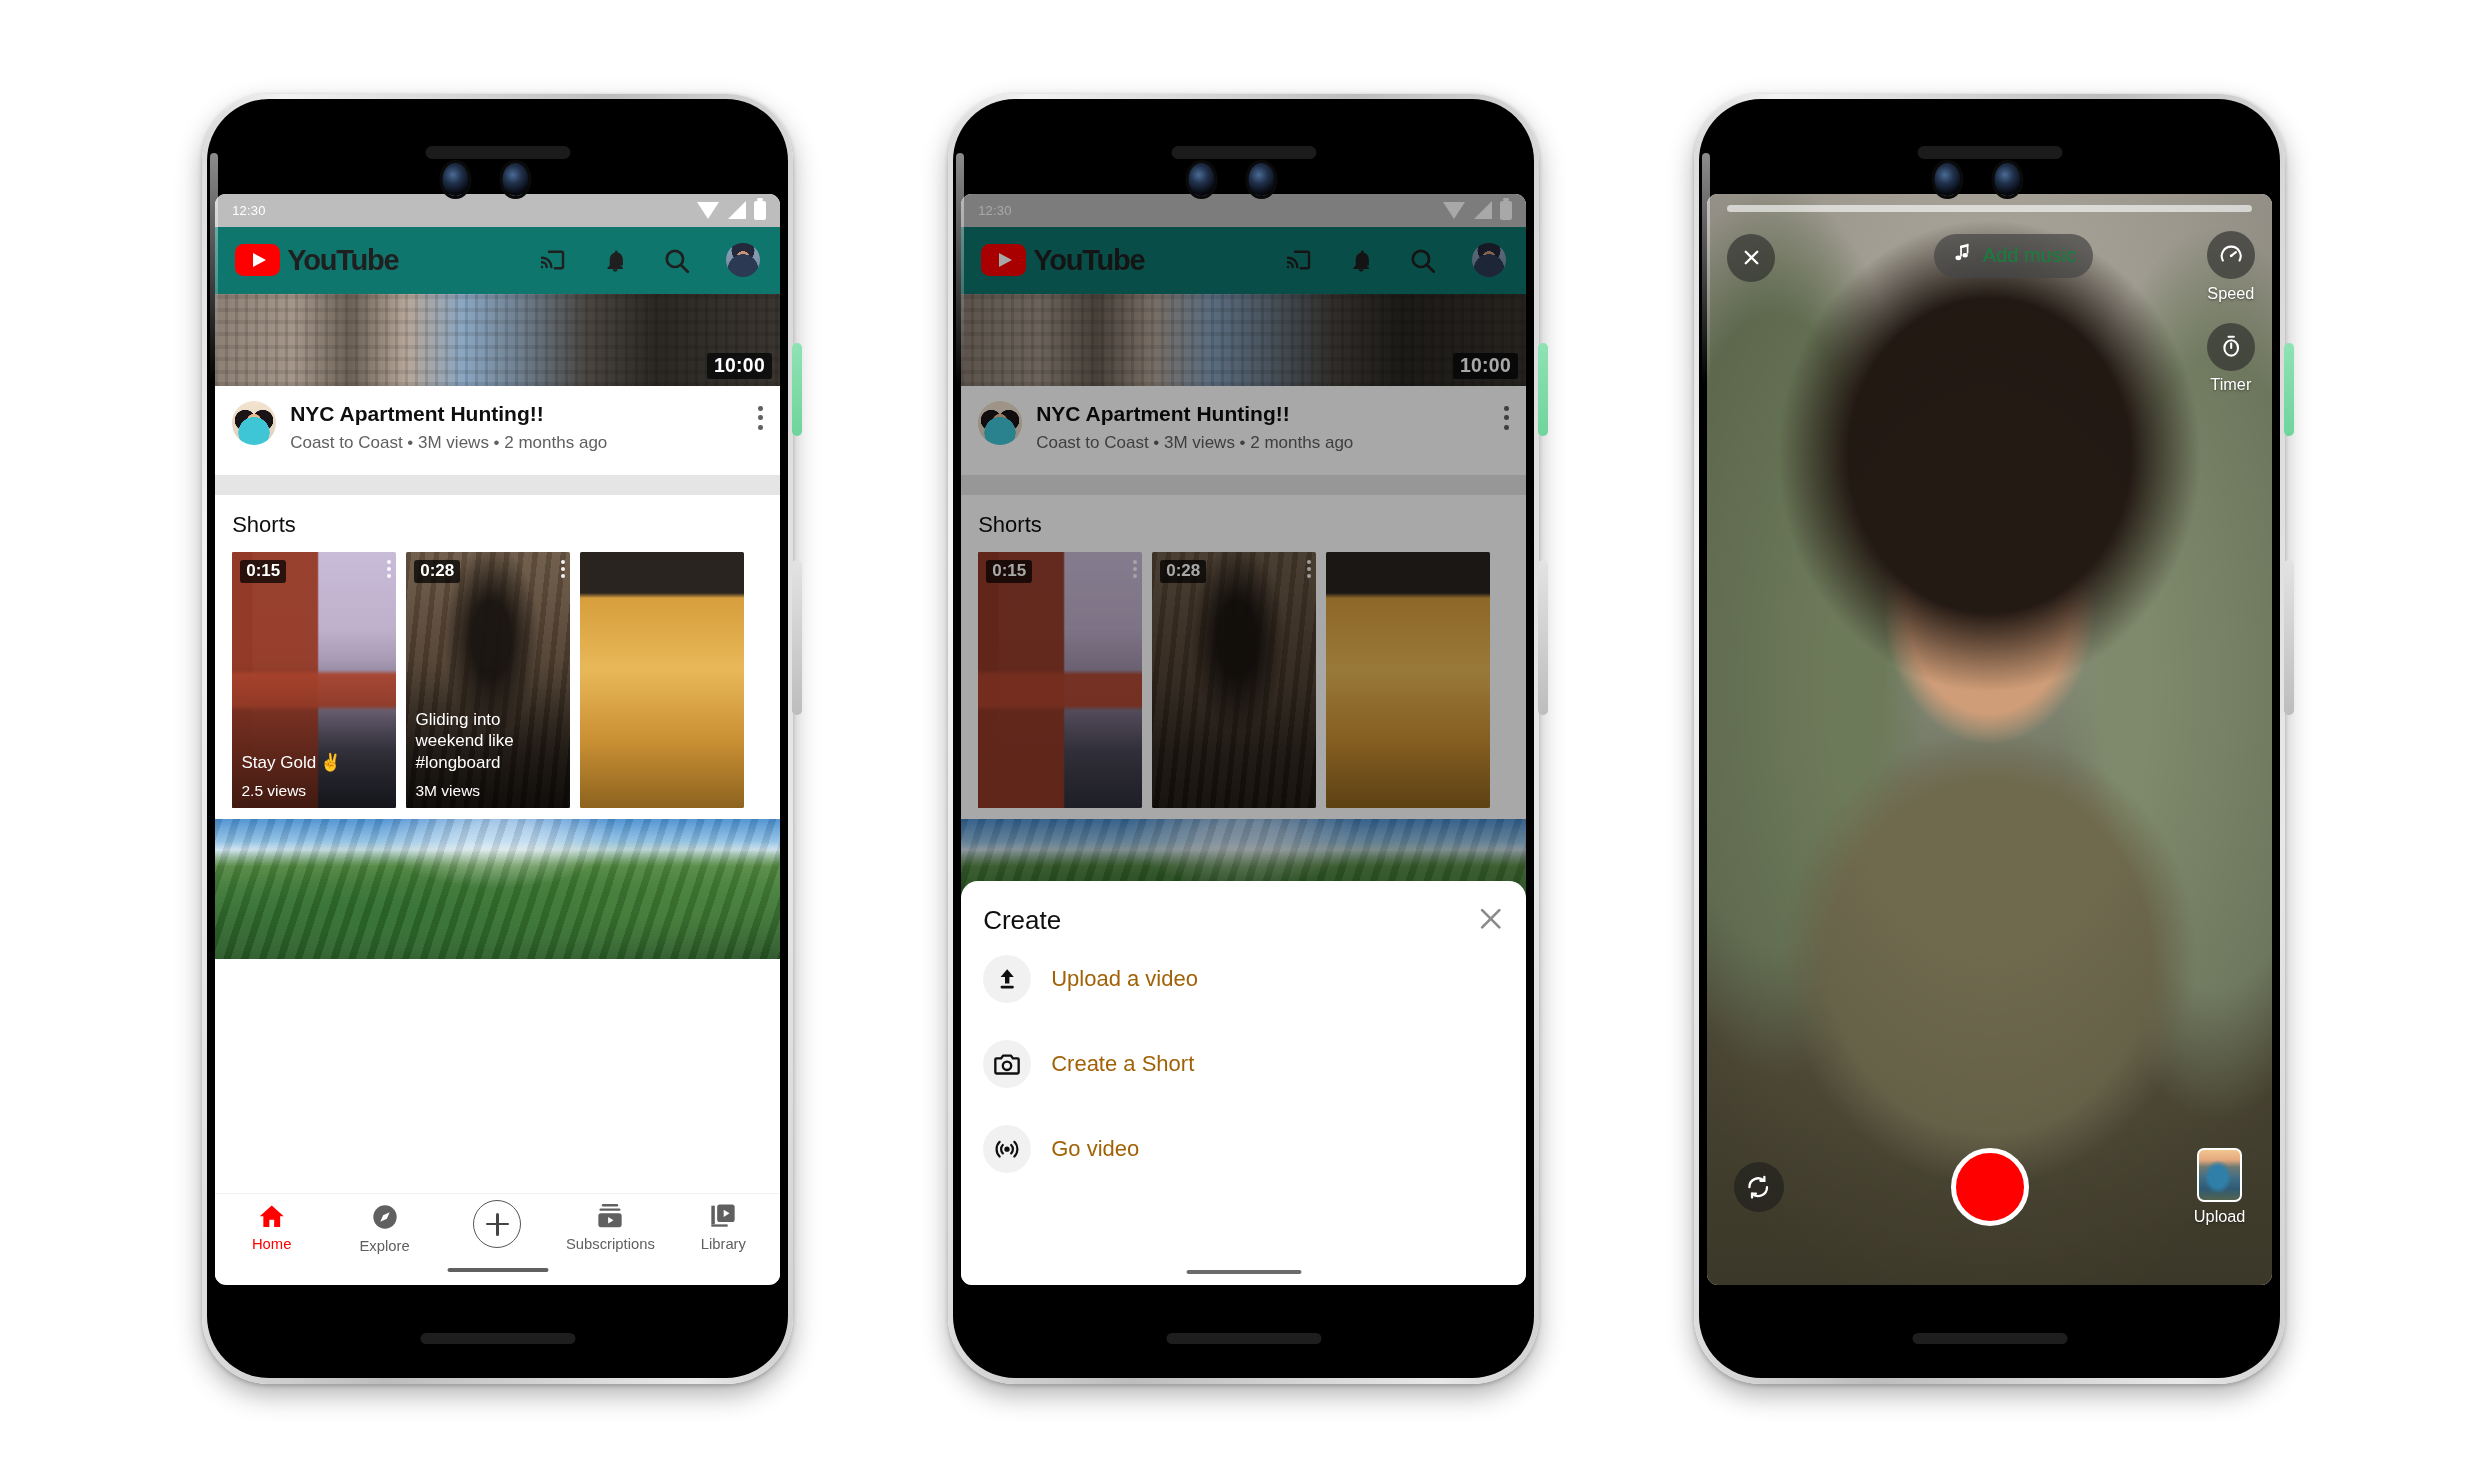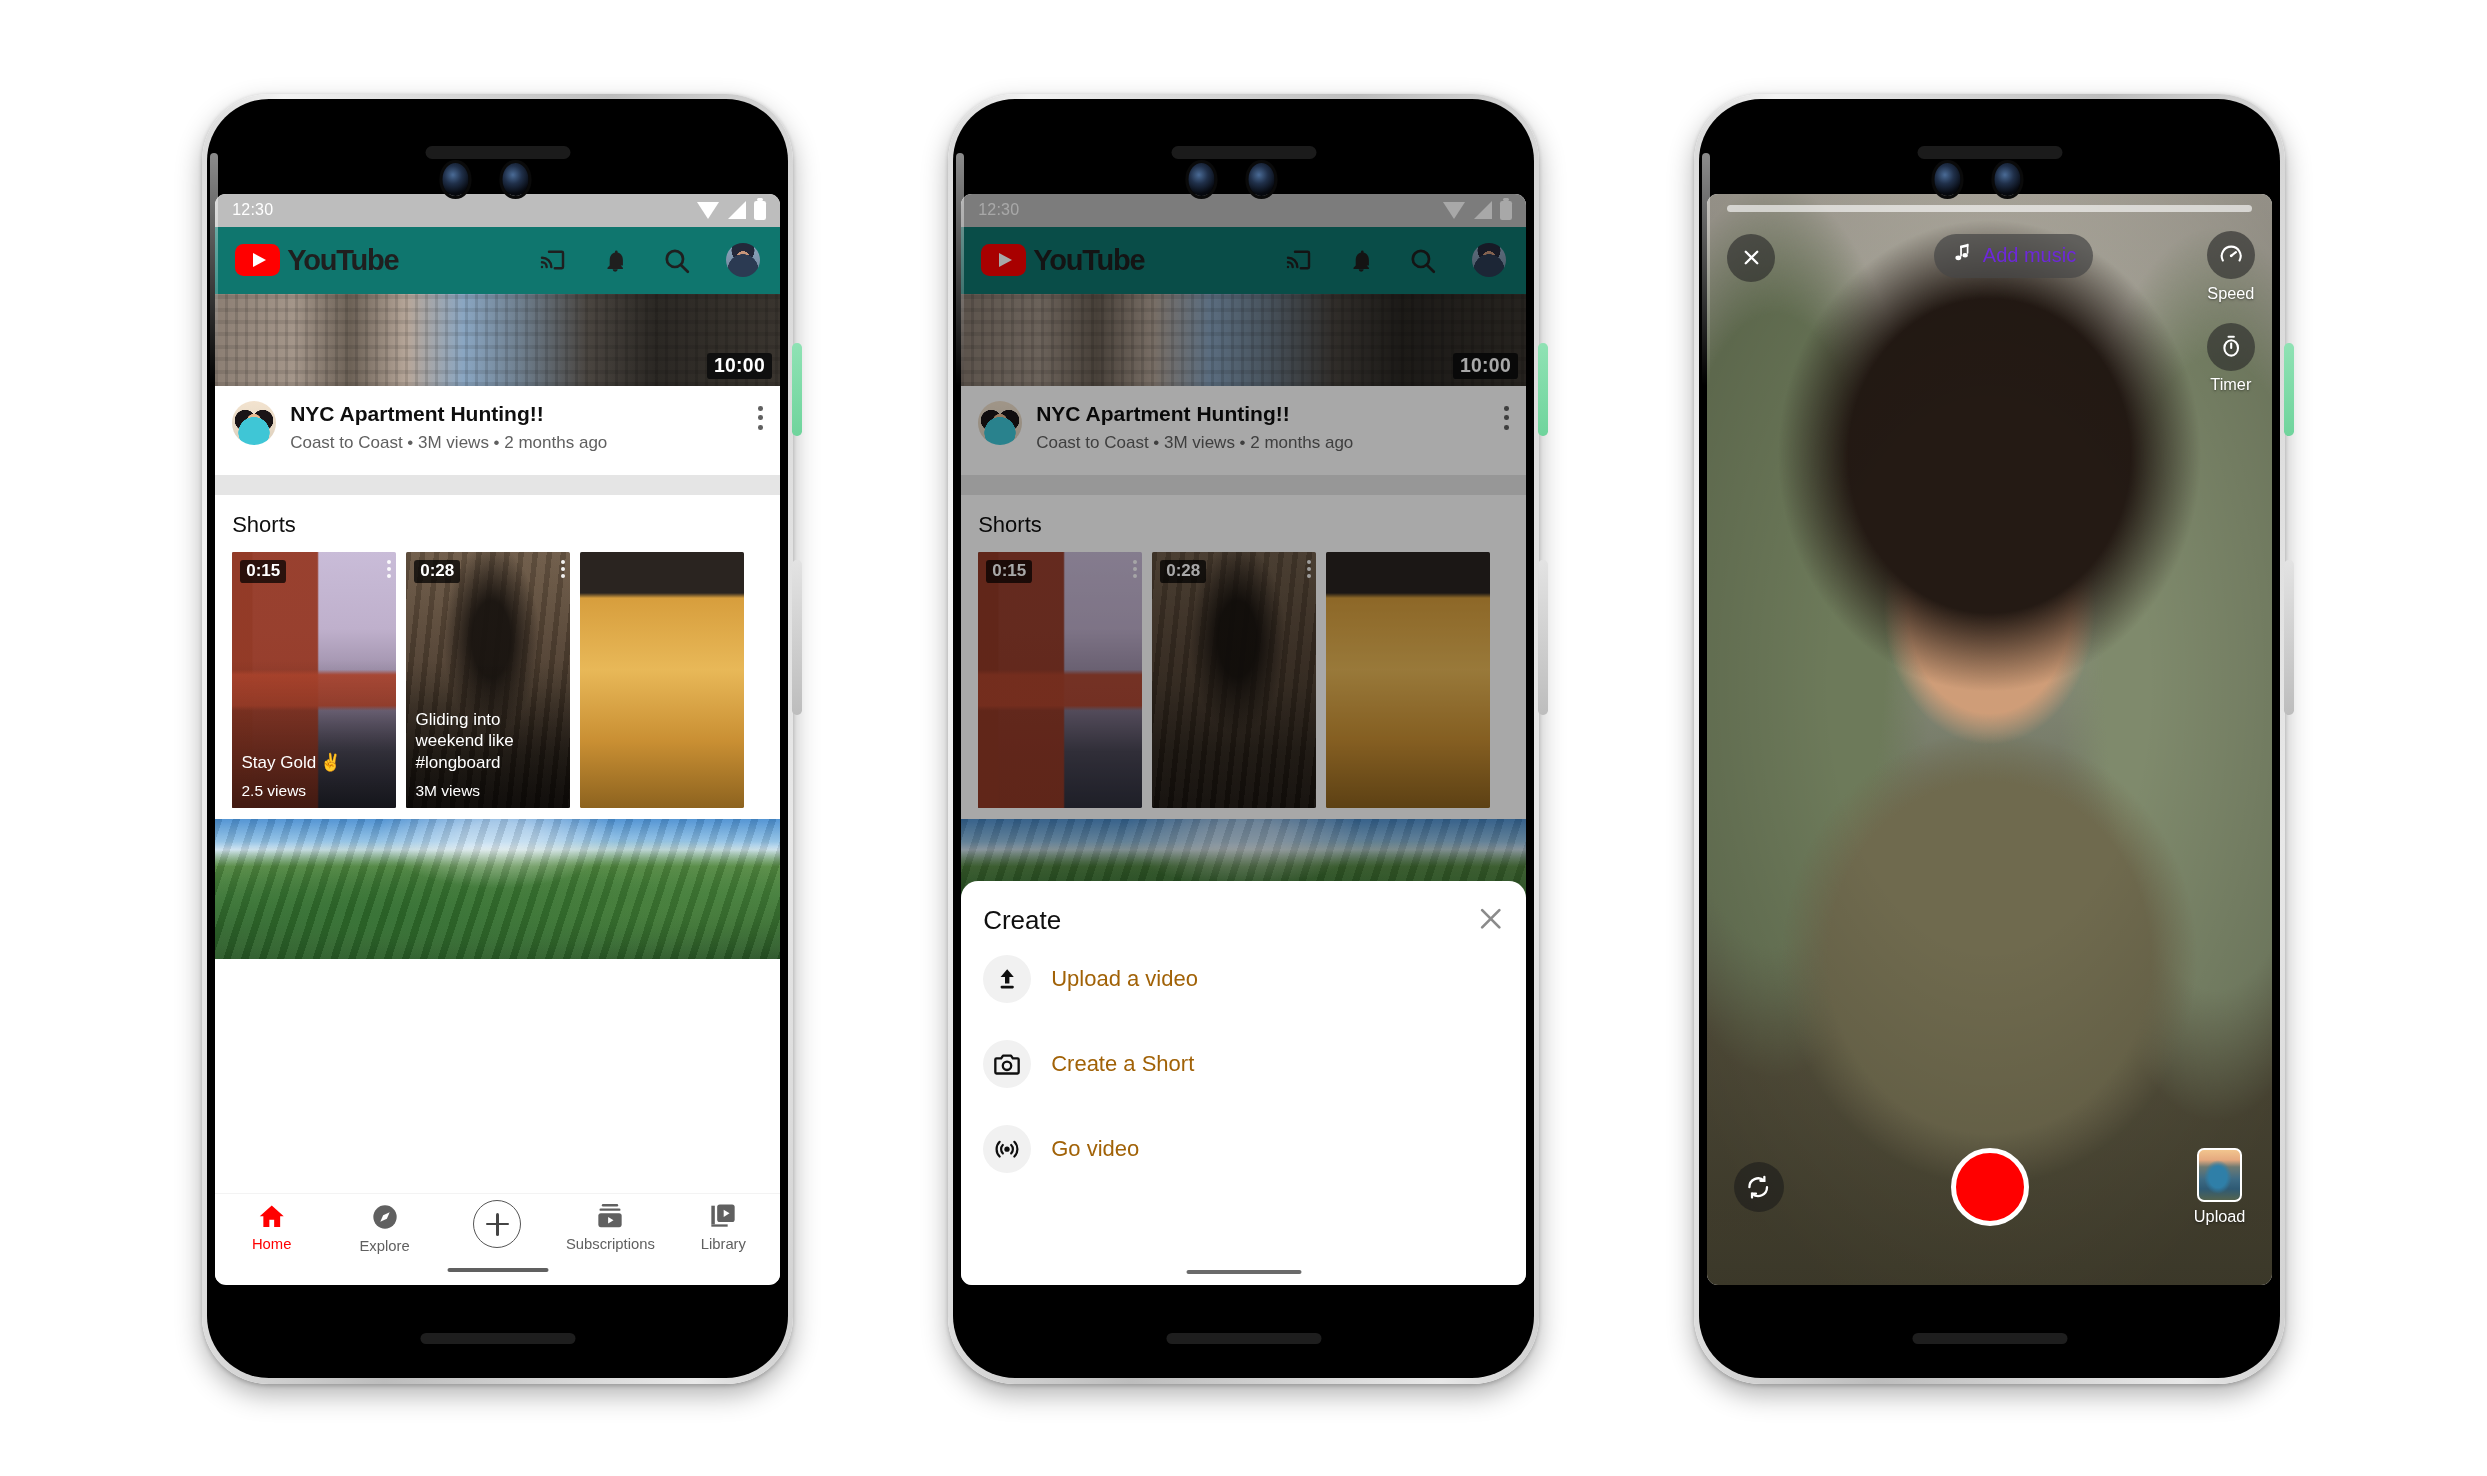--- a/index.html
+++ b/index.html
@@ -84,21 +84,21 @@
     width: 10px; height: 155px; border-radius: 4.7px;
     background: linear-gradient(180deg,#e3e3e3,#bdbdbd);
     z-index: 5;
   }
 
   
   .status-bar {
     height: 33px; background: #bdbdbd;
     display: flex; align-items: center; justify-content: space-between;
     padding: 0 14px 0 17px;
-    color: #fff; font-size: 16px; letter-spacing: 0.2px;
+    color: #fff; font-size: 13px; letter-spacing: 0.2px;
   }
   .status-icons { display:flex; align-items:center; gap: 8.5px; }
   .ic-wifi { width:0;height:0;border-left:11px solid transparent;border-right:11px solid transparent;border-top:17px solid #fff; }
   .ic-sig  { width:0;height:0;border-left:18.7px solid transparent;border-bottom:18.7px solid #fff; }
   .ic-bat  { width:11.7px;height:18.7px;background:#fff;border-radius:2.3px;position:relative; }
   .ic-bat::after{content:"";position:absolute;top:-3.1px;left:3.1px;width:5.4px;height:3.1px;background:#fff;border-radius:1.6px;}
 
   
   .yt-bar {
     height: 67px; background: #0f766e;
@@ -290,21 +290,21 @@
     border-radius: 3.9px; background: rgba(255,255,255,.62); z-index:10;
   }
   .cam-top { position:absolute; top: 40px; left:0; right:0; z-index:12; display:flex; align-items:flex-start; padding: 0 20px; }
   .round-btn {
     width:48px;height:48px;border-radius:50%;background:rgba(40,40,40,.62);
     display:flex;align-items:center;justify-content:center;
   }
   .music-pill {
     margin: 0 auto; background: rgba(70,70,70,.72); border-radius: 22px;
     height: 44px; padding: 0 17px; display:flex; align-items:center; gap:10px;
-    color:#6d28d9; font-size:20px;
+    color:#15803d; font-size:20px;
   }
   .cam-right { position:absolute; right: 17px; top: 37px; z-index:12; display:flex; flex-direction:column; align-items:center; gap: 20px; }
   .cam-tool { display:flex; flex-direction:column; align-items:center; gap:4.7px; }
   .cam-tool .lbl { color:#fff; font-size:16.3px; text-shadow:0 0.8px 2.3px rgba(0,0,0,.5); }
   .cam-bottom { position:absolute; bottom: 59px; left:0; right:0; z-index:12; display:flex; align-items:center; padding: 0 26.4px; }
   .flip-btn { width:50px;height:50px;border-radius:50%;background:rgba(25,25,25,.58);display:flex;align-items:center;justify-content:center; }
   .rec-btn {
     position:absolute; left:50%; transform:translateX(-50%);
     width:78px;height:78px;border-radius:50%;
     background:#ff0000; border:5.4px solid #fff;

